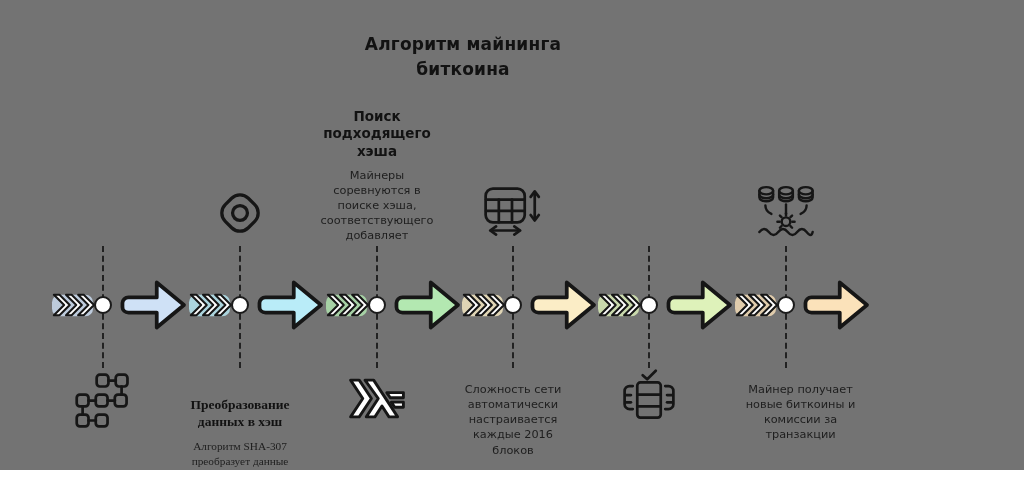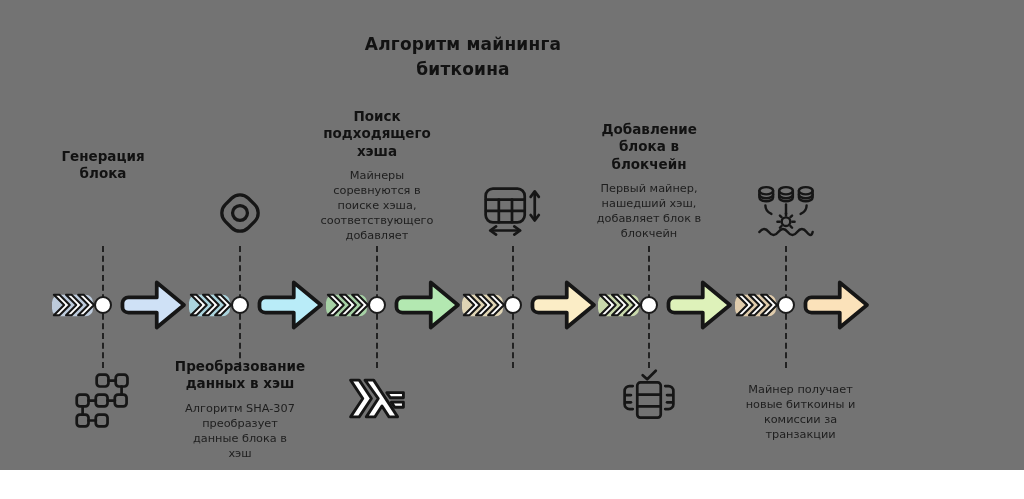--- a/index.html
+++ b/index.html
@@ -108,21 +108,20 @@
     <path d="M10 25h30V9l29 24-29 24V41H10c-3.8 0-6.5-2.6-6.5-6v-4c0-3.4 2.7-6 6.5-6z" stroke="#161616" stroke-width="4" stroke-linejoin="round" fill="#fbedc6"></path>
   </svg>
   <svg class="abs flow" style="left:665px;top:274px;" width="68" height="62" viewBox="0 0 72 66">
     <path d="M10 25h30V9l29 24-29 24V41H10c-3.8 0-6.5-2.6-6.5-6v-4c0-3.4 2.7-6 6.5-6z" stroke="#161616" stroke-width="4" stroke-linejoin="round" fill="#def2ba"></path>
   </svg>
   <svg class="abs flow" style="left:802px;top:274px;" width="68" height="62" viewBox="0 0 72 66">
     <path d="M10 25h30V9l29 24-29 24V41H10c-3.8 0-6.5-2.6-6.5-6v-4c0-3.4 2.7-6 6.5-6z" stroke="#161616" stroke-width="4" stroke-linejoin="round" fill="#fbe2ba"></path>
   </svg>
 
   <div class="abs tb" style="left:28px;top:148px;">
-    <div class="stage-title" style="max-width:95px;">Генерация блока</div>
   </div>
   <svg class="abs icon" style="left:74px;top:372px;" width="58" height="58" viewBox="0 0 64 64">
     <g fill="none" stroke="#161616" stroke-width="3" stroke-linejoin="round" stroke-linecap="round">
       <rect x="25" y="3" width="13" height="13" rx="3.5"></rect>
         <rect x="46" y="3" width="13" height="13" rx="3.5"></rect>
       <rect x="3" y="25" width="13" height="13" rx="3.5"></rect>
         <rect x="24" y="25" width="13" height="13" rx="3.5"></rect>
         <rect x="45" y="25" width="13" height="13" rx="3.5"></rect>
       <rect x="3" y="47" width="13" height="13" rx="3.5"></rect>
         <rect x="24" y="47" width="13" height="13" rx="3.5"></rect>
@@ -134,21 +133,21 @@
         <path d="M16 53.5h8"></path>
     </g>
   </svg>
 
   <svg class="abs icon" style="left:211px;top:184px;" width="58" height="58" viewBox="0 0 64 64">
     <g fill="none" stroke="#161616" stroke-width="3.6">
       <rect x="14" y="14" width="36" height="36" rx="13" transform="rotate(45 32 32)"></rect>
       <circle cx="32" cy="32" r="8.2"></circle>
     </g>
   </svg>
-  <div class="abs tb" style="left:165px;top:358px;">
+  <div class="abs tb" style="left:165px;top:396px;font-family:Liberation Serif, serif;">
     <div class="stage-title" style="max-width:140px;">Преобразование данных в хэш</div>
     <div class="stage-desc" style="max-width:110px;">Алгоритм SHA-307 преобразует данные блока в хэш</div>
   </div>
 
   <div class="abs tb" style="left:302px;top:108px;">
     <div class="stage-title" style="max-width:110px;">Поиск подходящего хэша</div>
     <div class="stage-desc" style="max-width:115px;">Майнеры соревнуются в поиске хэша, соответствующего добавляет</div>
   </div>
   <svg class="abs icon" style="left:349px;top:378px;" width="56" height="41" viewBox="0 0 175 125">
     <g fill="#ffffff" stroke="#161616" stroke-width="9" stroke-linejoin="round">
@@ -168,26 +167,23 @@
         <path d="M33 17v25"></path>
       <path d="M58 9v30"></path>
         <path d="M53.5 14 58 8l4.5 6"></path>
         <path d="M53.5 34 58 40l4.5-6"></path>
       <path d="M10 51h31"></path>
         <path d="M15.5 46.5 9 51l6.5 4.5"></path>
         <path d="M35.5 46.5 42 51l-6.5 4.5"></path>
     </g>
   </svg>
   <div class="abs tb" style="left:438px;top:374px;">
-  </div>
-
-  <div class="abs tb" style="left:574px;top:121px;">
-    <div class="stage-title" style="max-width:95px;">Добавление блока в блокчейн</div>
-    <div class="stage-desc" style="max-width:110px;">Первый майнер, нашедший хэш, добавляет блок в блокчейн</div>
-  </div>
+    <div class="stage-desc" style="max-width:100px;">Сложность сети автоматически настраивается каждые 2016 блоков</div>
+  </div>
+
   <svg class="abs icon" style="left:620px;top:368px;" width="58" height="56" viewBox="0 0 64 62">
     <g fill="none" stroke="#161616" stroke-width="3" stroke-linecap="round" stroke-linejoin="round">
       <path d="M25 8l5 4.5L39.5 3"></path>
       <rect x="19" y="16" width="26" height="39" rx="3.5"></rect>
       <path d="M19.5 29.5h25"></path>
         <path d="M19.5 42.5h25"></path>
       <path d="M14 20h-3.5a5.5 5.5 0 0 0-5.5 5.5v14.5a5.5 5.5 0 0 0 5.5 5.5H14"></path>
       <path d="M6 30h6"></path>
         <path d="M6 38h6"></path>
       <path d="M50 20h3.5a5.5 5.5 0 0 1 5.5 5.5v14.5a5.5 5.5 0 0 1-5.5 5.5H50"></path>

